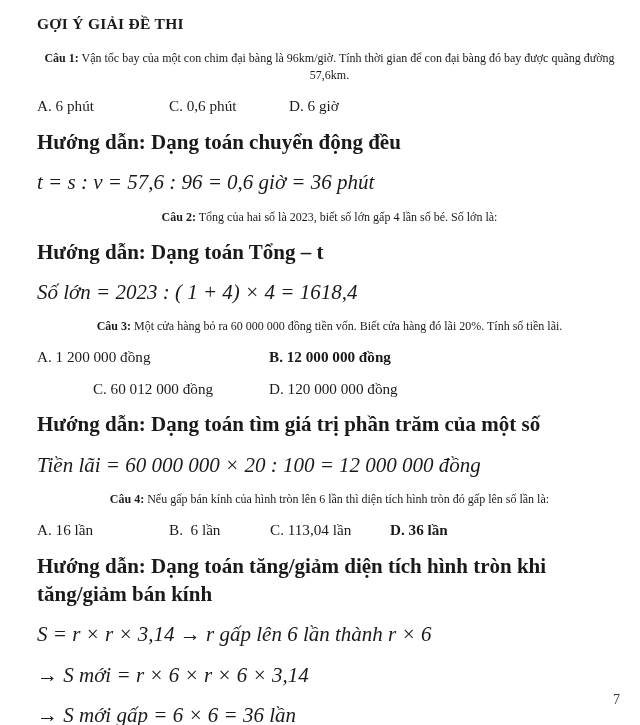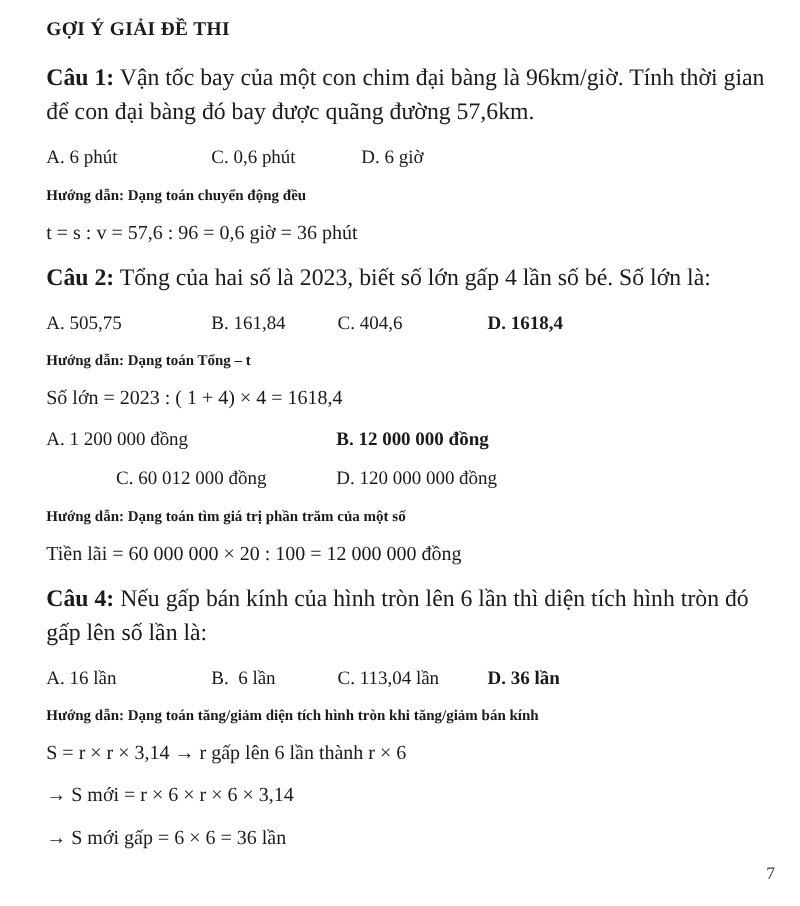--- a/index.html
+++ b/index.html
@@ -24,25 +24,25 @@
     padding: 14px 10px 0 37px;
   }
   .doc-title {
     font-weight: bold;
     font-size: 15.5px;
     letter-spacing: 0.3px;
     margin: 0 0 17px 0;
     line-height: 1.25;
   }
   .question {
-    font-size: 19px;
+    font-size: 12px;
     line-height: 1.42;
     margin: 0 0 12px 0;
     max-width: 585px;
-    text-align: left;
+    text-align: center;
   }
   .question .q-label {
     font-weight: bold;
   }
   .q-body {
     font-weight: normal;
   }
   .options {
     display: flex;
     font-size: 15.2px;
@@ -60,30 +60,31 @@
     margin-bottom: 0;
     text-align: center;
   }
   .opt {
     white-space: pre;
   }
   .opt.bold {
     font-weight: bold;
   }
   .guide {
-    font-size: 12px;
+    font-size: 21px;
     font-weight: bold;
     line-height: 1.35;
     margin: 0 0 12px 0;
   }
   .formula {
-    font-size: 16px;
+    font-size: 21px;
     line-height: 1.35;
     margin: 0 0 12px 0;
     white-space: pre-wrap;
+    font-style: italic;
   }
   .formula .arrow {
     font-weight: bold;
   }
   .page-number {
     position: absolute;
     right: 20px;
     bottom: 17px;
     font-size: 14px;
     color: #3a3a3a;
@@ -103,29 +104,26 @@
     <span class="opt" style="width:132px">A. 6 phút</span>
     <span class="opt" style="width:120px">C. 0,6 phút</span>
     <span class="opt">D. 6 giờ</span>
   </div>
   <p class="guide">Hướng dẫn: Dạng toán chuyển động đều</p>
   <p class="formula">t = s : v = 57,6 : 96 = 0,6 giờ = 36 phút</p>
 
   <p class="question">
     <span class="q-label">Câu 2:</span><span class="q-body"> Tổng của hai số là 2023, biết số lớn gấp 4 lần số bé. Số lớn là:</span>
   </p>
-  <div class="options">
-    <span class="opt" style="width:132px">A. 505,75</span>
-    <span class="opt" style="width:101px">B. 161,84</span>
-    <span class="opt" style="width:120px">C. 404,6</span>
-    <span class="opt bold">D. 1618,4</span>
-  </div>
   <p class="guide">Hướng dẫn: Dạng toán Tổng – t</p>
   <p class="formula">Số lớn = 2023 : ( 1 + 4) × 4 = 1618,4</p>
 
+  <p class="question">
+    <span class="q-label">Câu 3:</span><span class="q-body"> Một cửa hàng bỏ ra 60 000 000 đồng tiền vốn. Biết cửa hàng đó lãi 20%. Tính số tiền lãi.</span>
+  </p>
   <div class="options grid2">
     <div class="opt-row">
       <span class="opt" style="width:232px">A. 1 200 000 đồng</span>
       <span class="opt bold">B. 12 000 000 đồng</span>
     </div>
     <div class="opt-row">
       <span class="opt" style="width:232px">C. 60 012 000 đồng</span>
       <span class="opt">D. 120 000 000 đồng</span>
     </div>
   </div>

